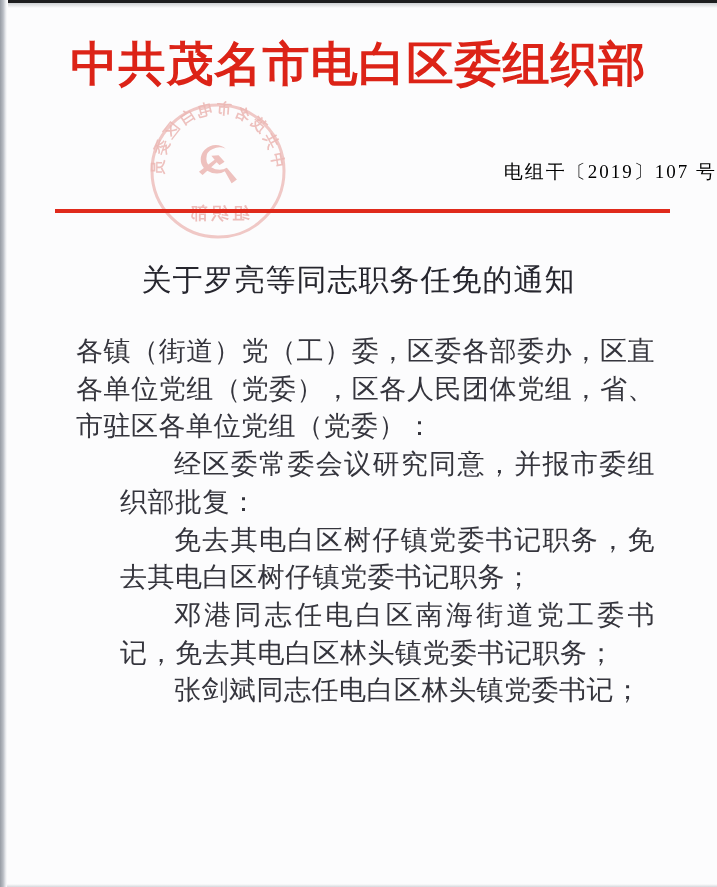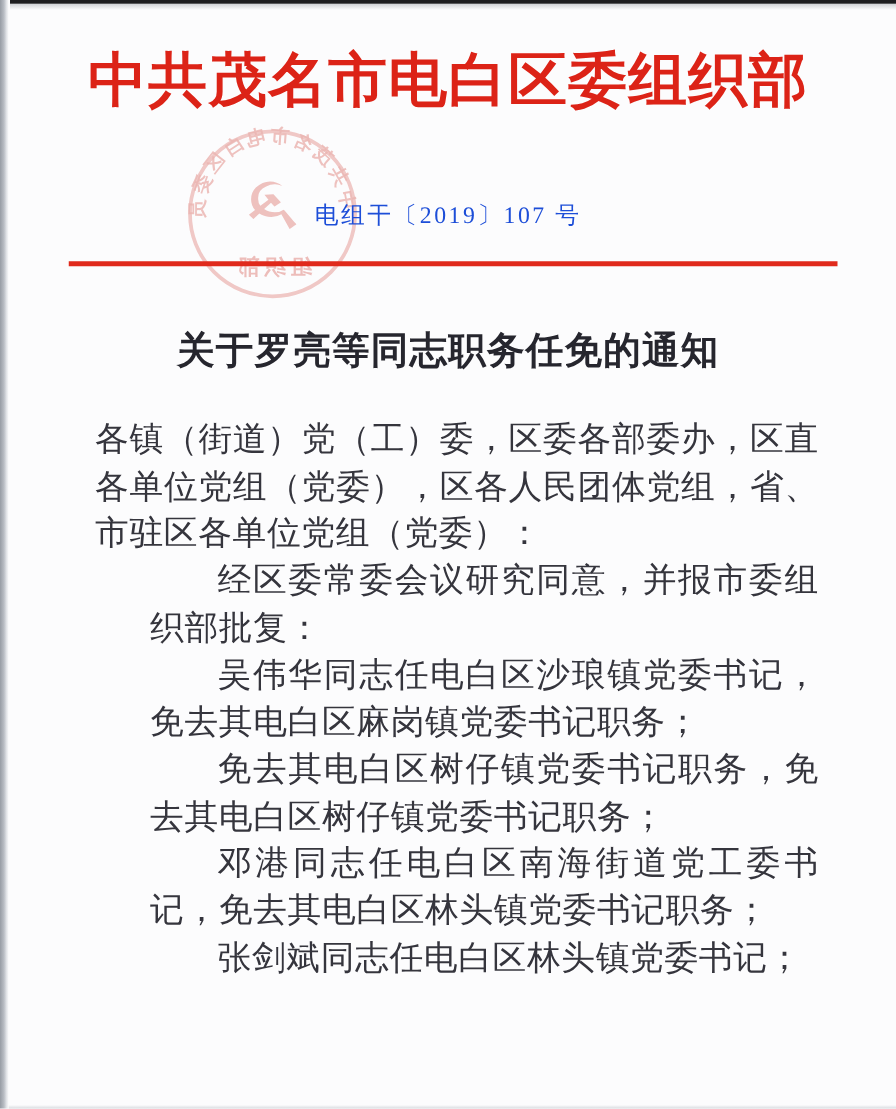--- a/index.html
+++ b/index.html
@@ -56,35 +56,35 @@
     opacity:.42;
     filter:blur(.6px);
   }
   .seal .ring{fill:none;stroke:var(--seal-red);stroke-width:3;opacity:.75;}
   .seal .arc-text{fill:var(--seal-red);font-size:15px;font-weight:bold;letter-spacing:3px;opacity:.85;}
   .seal .emblem{fill:var(--seal-red);font-size:52px;opacity:.85;font-family:"DejaVu Sans",sans-serif;}
   .seal .bottom-text{fill:var(--seal-red);font-size:17px;font-weight:bold;letter-spacing:4px;opacity:.9;}
   
   .doc-number{
     position:absolute;top:159px;left:0;right:0;
-    text-align:center;
+    text-align:right;
     font-size:19px;
     letter-spacing:2px;
-    color:#1d4ed8;
+    color:#000000;
   }
   
   .red-rule{
     position:absolute;top:209px;left:55px;width:615px;height:4px;
     background:var(--rule-red);
   }
   
   .doc-title{
     position:absolute;top:260px;left:0;right:0;
     text-align:center;
-    font-size:30px;font-weight:bold;
+    font-size:30px;font-weight:normal;
     letter-spacing:1px;
     color:var(--title-text);
   }
   
   .doc-body{
     position:absolute;top:333px;left:76px;right:62px;
     font-size:27px;
     line-height:37.7px;
     color:var(--body-text);
     text-align:justify;
@@ -119,19 +119,18 @@
 
   <div class="doc-number">电组干〔2019〕107 号</div>
 
   <div class="red-rule"></div>
 
   <div class="doc-title">关于罗亮等同志职务任免的通知</div>
 
   <div class="doc-body">
     <p>各镇（街道）党（工）委，区委各部委办，区直各单位党组（党委），区各人民团体党组，省、市驻区各单位党组（党委）：</p>
     <p class="indent">经区委常委会议研究同意，并报市委组织部批复：</p>
-    <p class="indent">吴伟华同志任电白区沙琅镇党委书记，免去其电白区麻岗镇党委书记职务；</p>
     <p class="indent">免去其电白区树仔镇党委书记职务，免去其电白区树仔镇党委书记职务；</p>
     <p class="indent">邓港同志任电白区南海街道党工委书记，免去其电白区林头镇党委书记职务；</p>
     <p class="indent">张剑斌同志任电白区林头镇党委书记；</p>
   </div>
 
 </div>
 
 </body></html>

